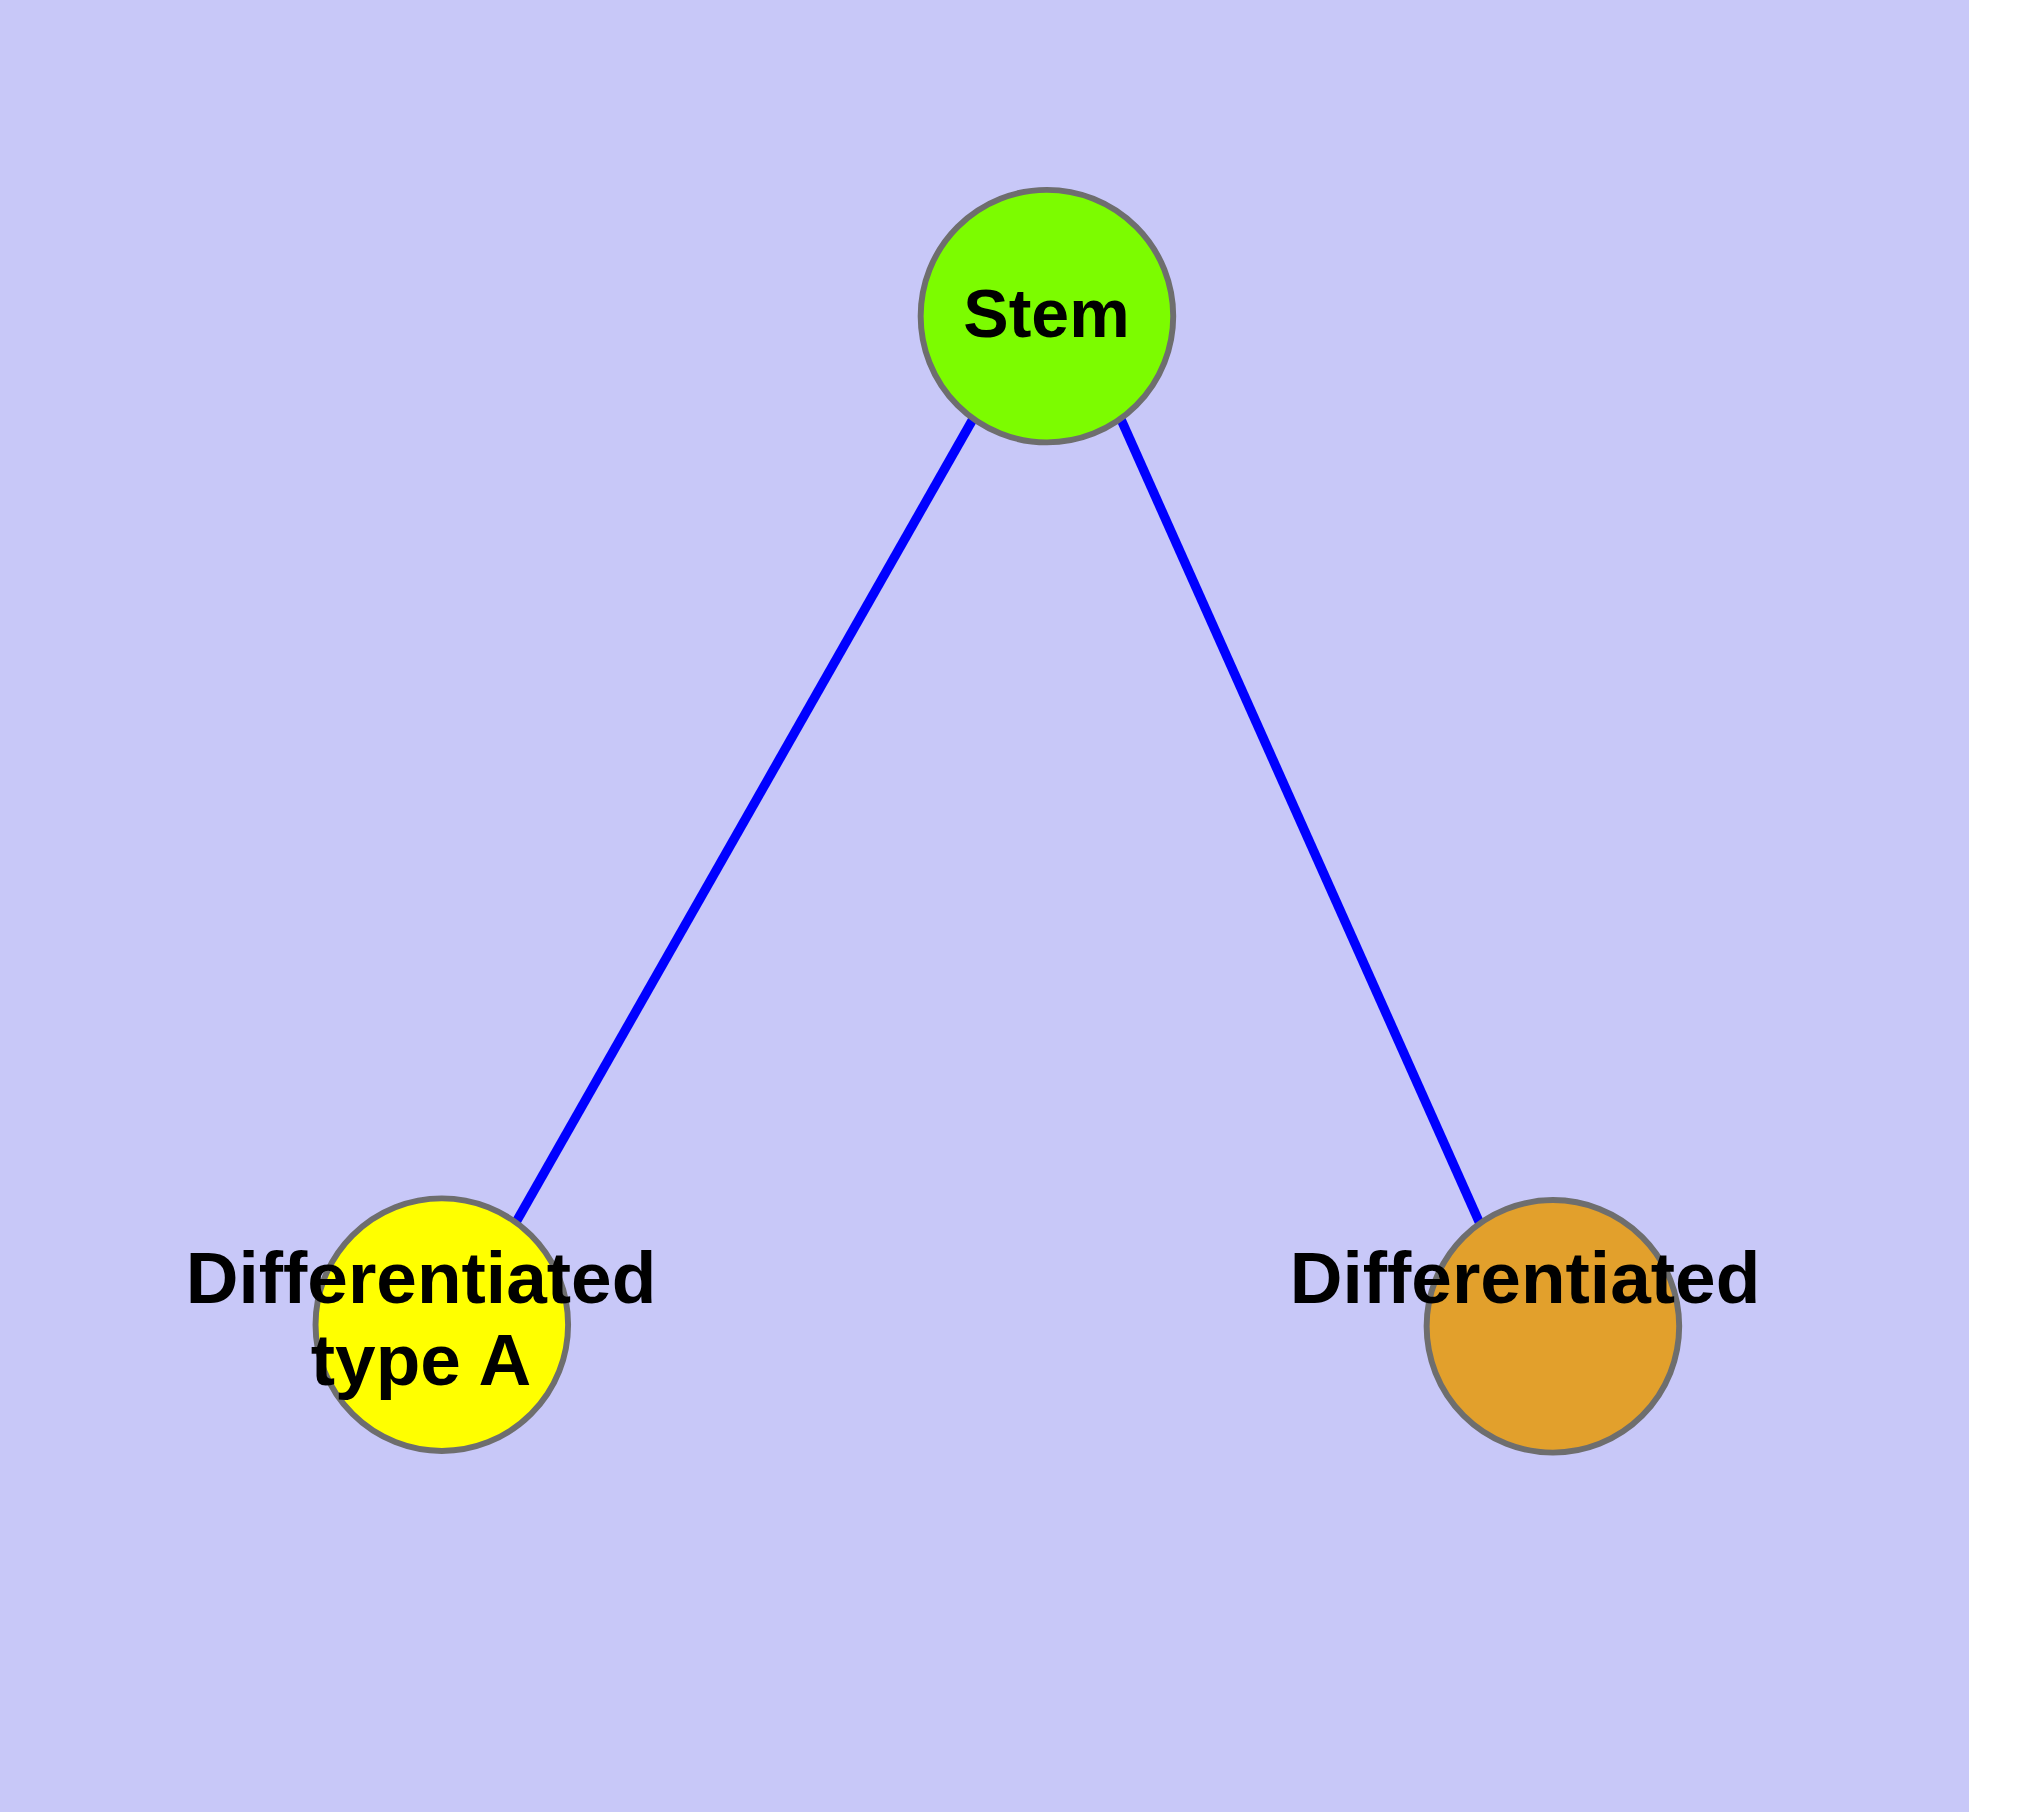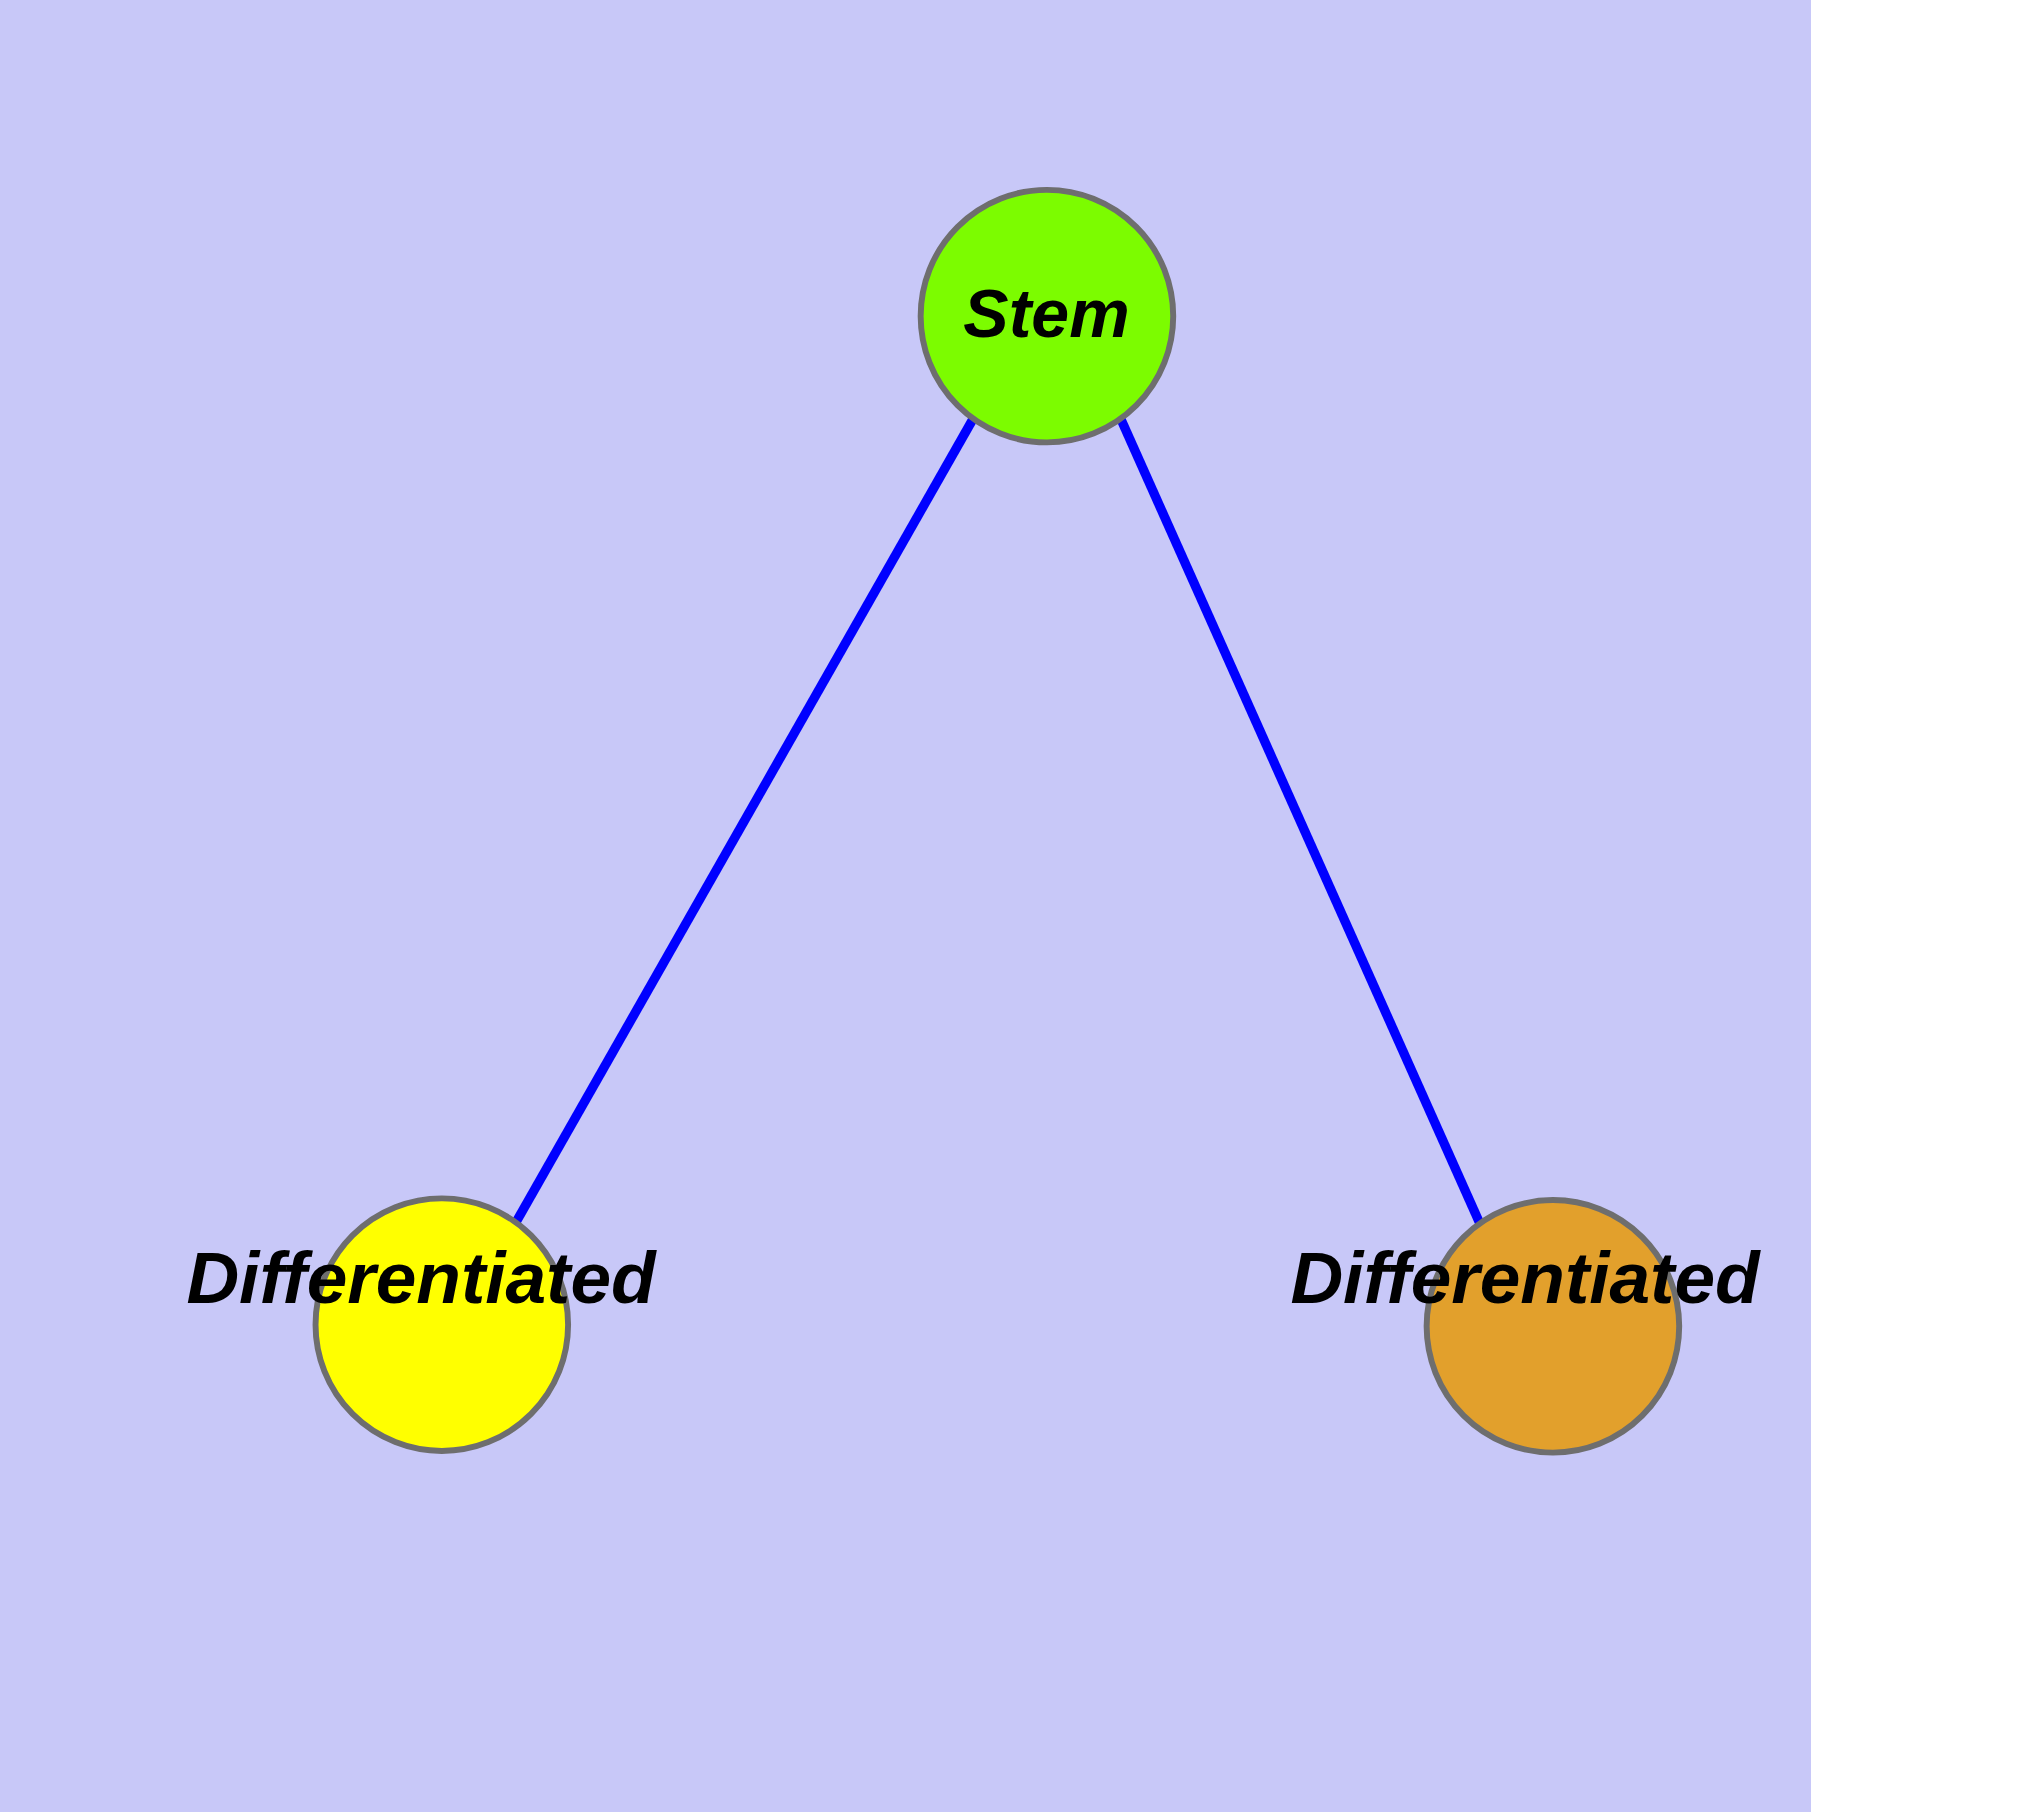--- a/index.html
+++ b/index.html
@@ -3,26 +3,25 @@
 <meta charset="utf-8">
 <title>Cell Differentiation Graph</title>
 <style>
   html, body {
     margin: 0;
     padding: 0;
     background: #ffffff;
   }
   #canvas {
     position: relative;
-    width: 1811px;
+    width: 1969px;
     height: 1812px;
     background: #c8c8f8;
     overflow: hidden;
     font-family: "Liberation Sans", sans-serif;
-    font-style: italic;
   }
   #graph-svg {
     position: absolute;
     left: 0;
     top: 0;
     width: 2021px;
     height: 1812px;
   }
   .node-label {
     position: absolute;
@@ -68,18 +67,18 @@
 
     <g>
       <circle cx="1235" cy="373" r="149" fill="#7cfc00" stroke="#6e6e6e" stroke-width="7"></circle>
       <circle cx="521" cy="1563" r="149" fill="#ffff00" stroke="#6e6e6e" stroke-width="7"></circle>
       <circle cx="1832" cy="1565" r="149" fill="#e2a02c" stroke="#6e6e6e" stroke-width="7"></circle>
     </g>
   </svg>
 
   <div class="node-label" id="label-stem">Stem</div>
 
-  <div class="node-label" id="label-diff-a"><span>Differentiated</span><br></div>
+  <div class="node-label" id="label-diff-a"><span>Differentiated</span><br><span>type A</span></div>
 
   <div class="node-label" id="label-diff-b"><span>Differentiated</span><br></div>
 
 </div>
 
 
 </body></html>

